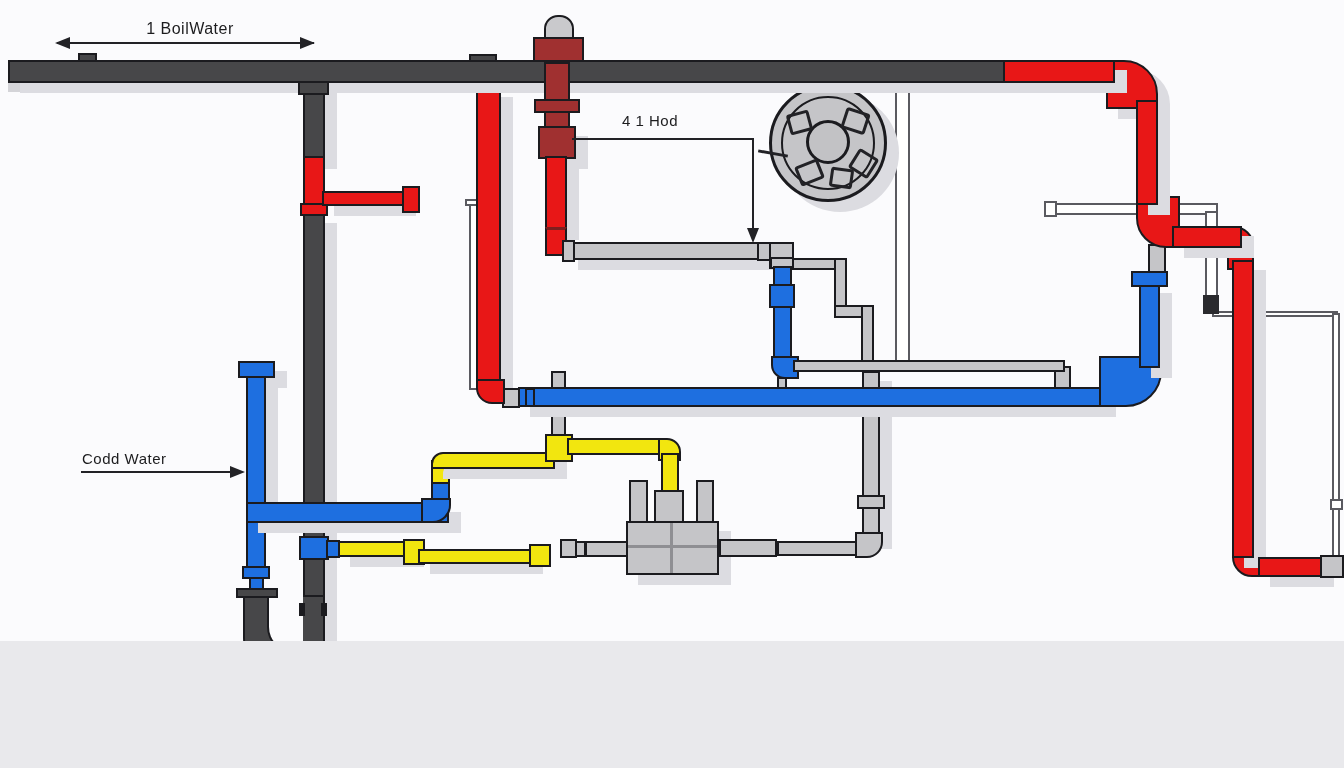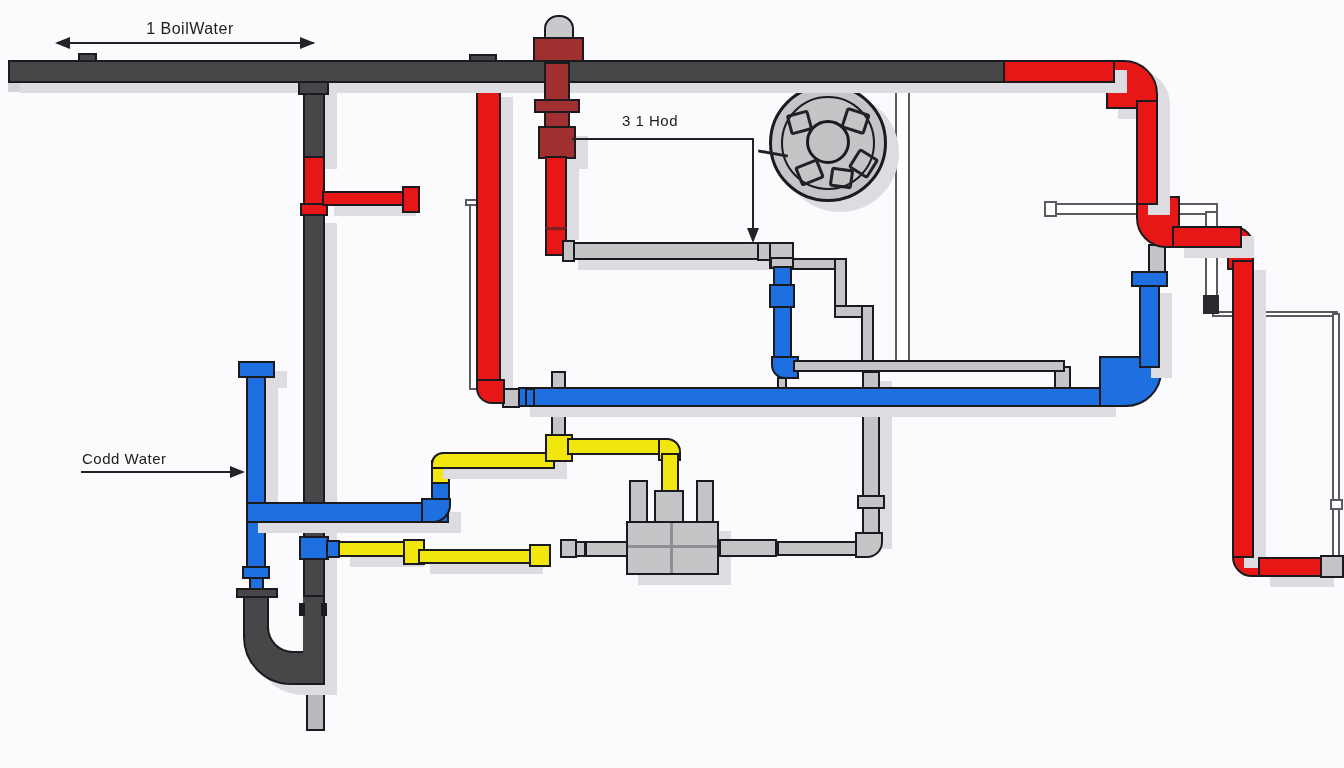--- a/index.html
+++ b/index.html
@@ -1,17 +1,17 @@
 <!DOCTYPE html>
 <html style="--hot-water: #e81717; --hot-water-dark: #a03030; --cold-water: #1e6fe0; --yellow-pipe: #f2e60f; --dark-pipe: #474749; --fitting-gray: #c5c5c8; --outline: #1b1b1f; --thin-outline: #5a5a60; --shadow: #dcdce1; --background: #fbfbfd;"><head>
 <meta charset="utf-8">
 <style>
   html,body{margin:0;padding:0;background:#e9e9ec;}
   .canvas{
-    position:relative;width:1344px;height:768px;margin:0 auto;
+    position:relative;width:1344px;height:641px;margin:0 auto;
     background:var(--background,#fbfbfd);overflow:hidden;
     font-family:"Liberation Sans",sans-serif;
   }
   .seg{position:absolute;box-sizing:border-box;border:2px solid var(--outline,#1b1b1f);}
   .noline{border:none;}
   .hot{background:var(--hot-water,#e81717);}
   .hotdark{background:var(--hot-water-dark,#a03030);}
   .cold{background:var(--cold-water,#1e6fe0);}
   .yellow{background:var(--yellow-pipe,#f2e60f);}
   .dark{background:var(--dark-pipe,#474749);}
@@ -196,16 +196,16 @@
     <div class="arr arr-right" style="left:300px;top:37px;"></div>
     <div class="lbl" style="left:118px;top:20px;width:144px;text-align:center;font-size:16px;">1 BoilWater</div>
 
     <div class="ann" style="left:81px;top:471px;width:152px;height:2px;"></div>
     <div class="arr arr-right" style="left:230px;top:466px;"></div>
     <div class="lbl" style="left:82px;top:450px;font-size:15px;">Codd Water</div>
 
     <div class="ann" style="left:572px;top:138px;width:182px;height:2px;"></div>
     <div class="ann" style="left:752px;top:138px;width:2px;height:94px;"></div>
     <div class="arr arr-down" style="left:747px;top:228px;"></div>
-    <div class="lbl" style="left:622px;top:112px;font-size:15px;">3 1 Hod</div>
+    <div class="lbl" style="left:622px;top:112px;font-size:15px;">4 1 Hod</div>
   </div>
 
 </div>
 
 </body></html>

